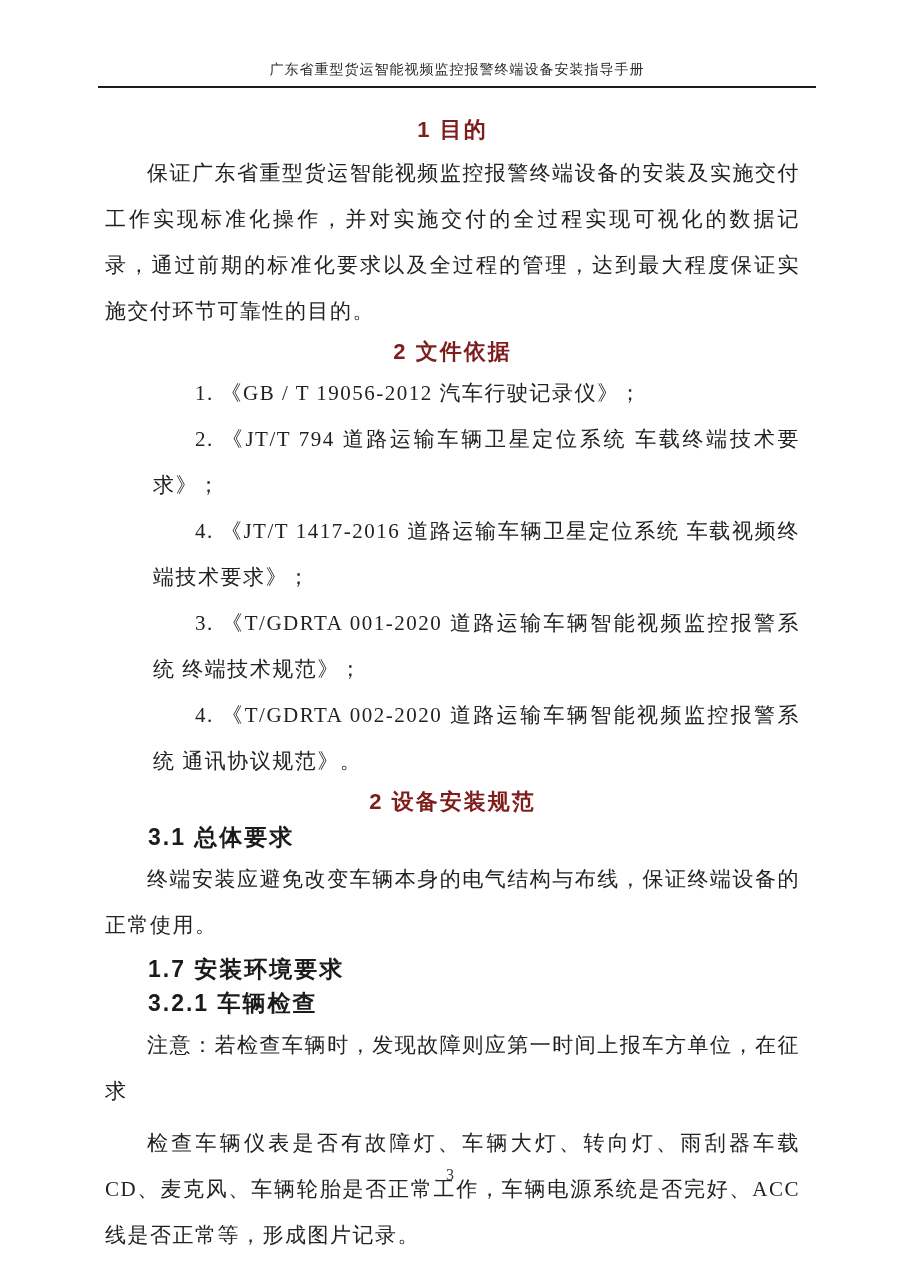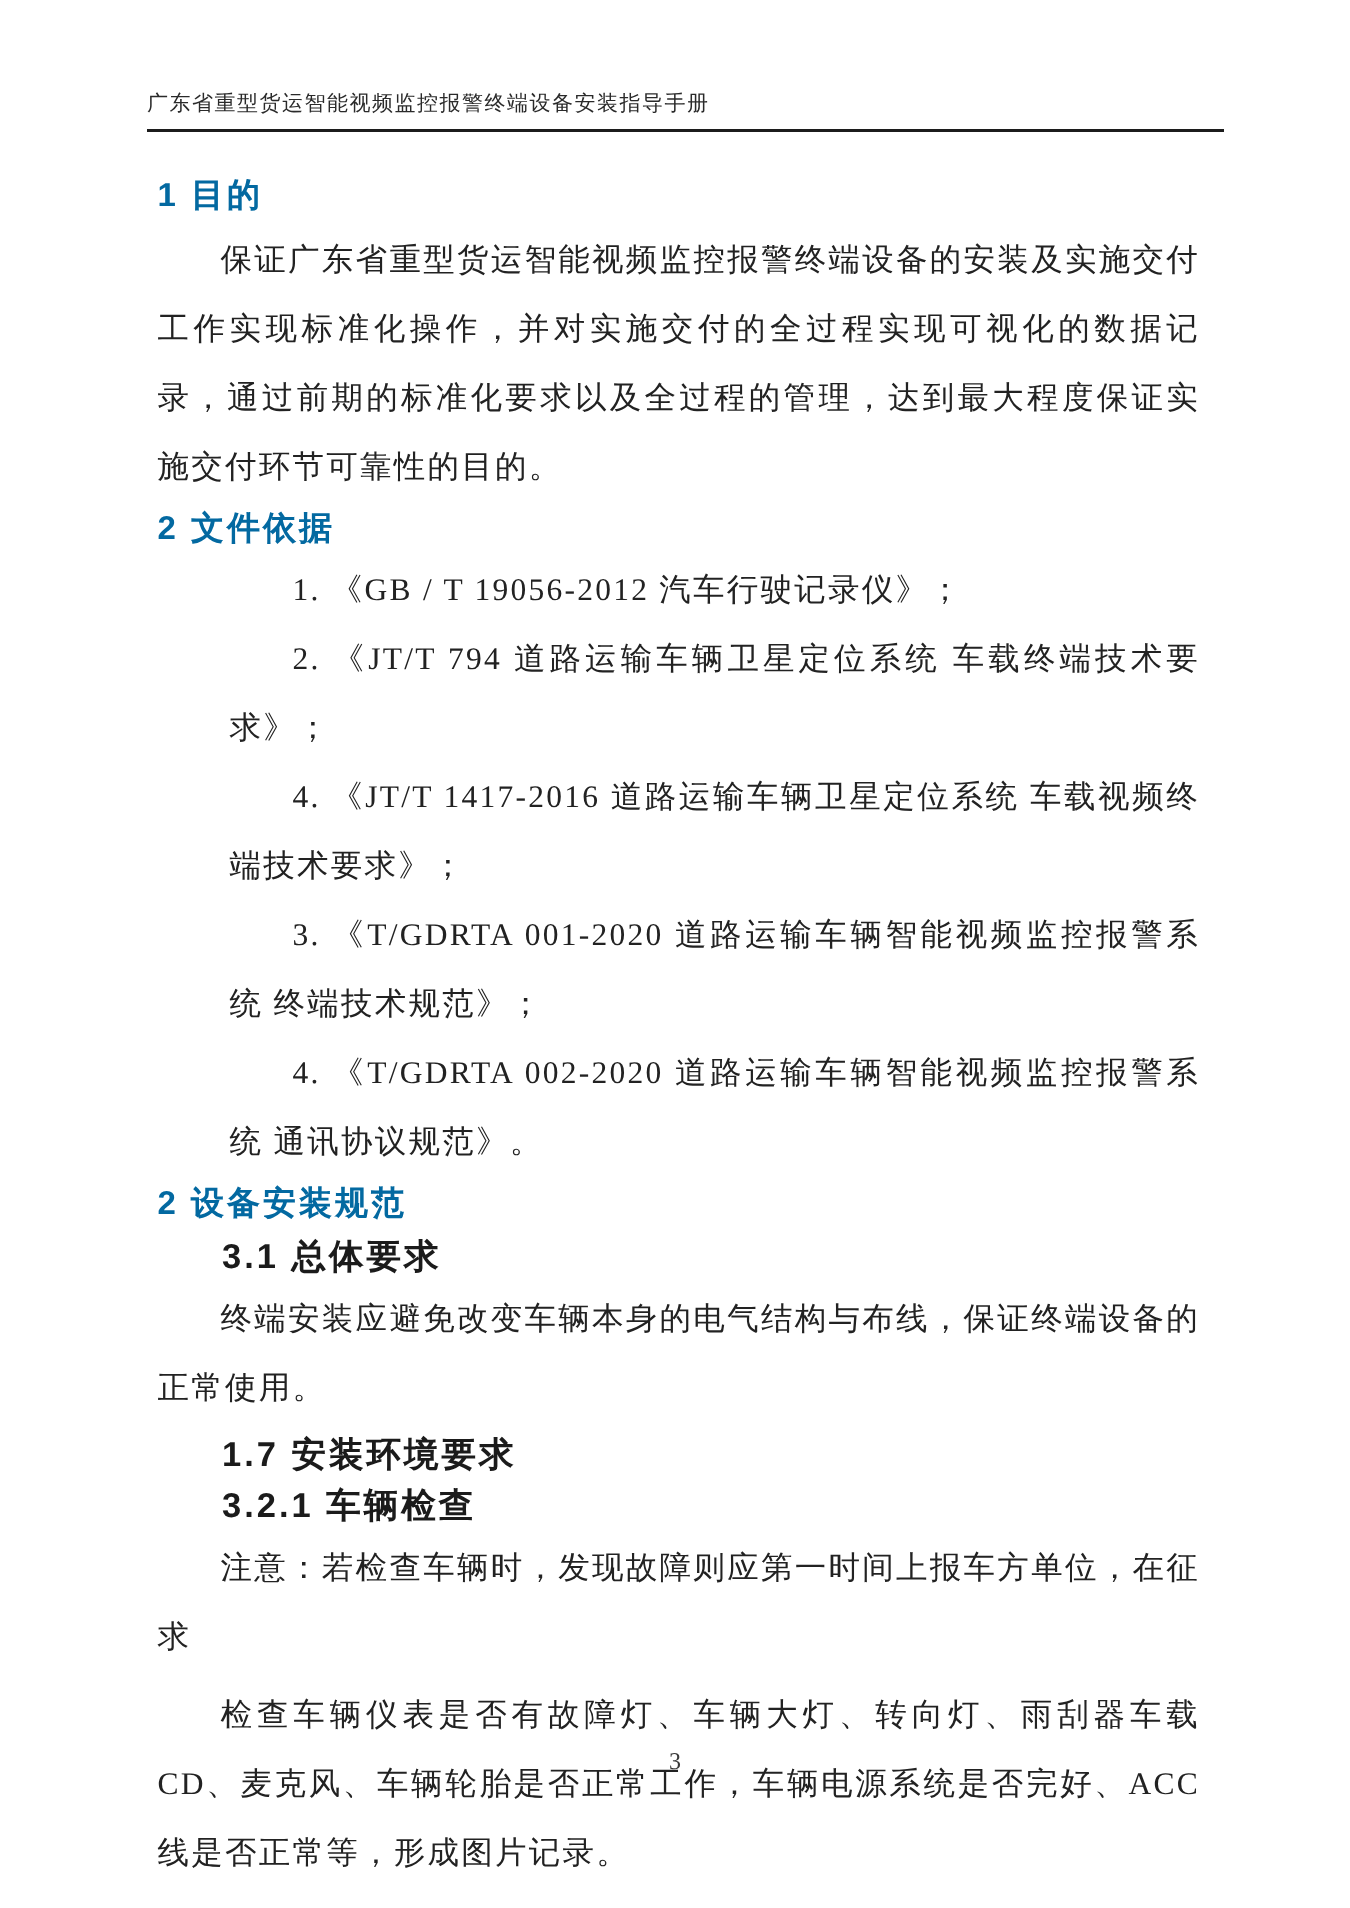--- a/index.html
+++ b/index.html
@@ -15,21 +15,21 @@
     background: #ffffff;
     color: #222222;
     font-family: "Liberation Serif", "DejaVu Serif", serif;
     overflow: hidden;
   }
   
   .page-header {
     padding: 60px 84px 4px 98px;
   }
   .header-title {
-    text-align: left;
+    text-align: center;
     font-size: 14px;
     line-height: 20px;
     letter-spacing: 1px;
     color: #2a2a2a;
     font-family: "Liberation Serif", "DejaVu Serif", serif;
   }
   .header-rule {
     margin: 2px 84px 0 98px;
     border: none;
     border-top: 2.5px solid #1c1c1c;
@@ -37,23 +37,24 @@
   }
   
   .doc-body {
     padding: 0 100px 0 105px;
   }
   .h-main {
     font-size: 22px;
     font-weight: bold;
     line-height: 28px;
     margin: 28px 0 0 0;
-    color: #0369a1;
+    color: #7f1d1d;
     font-family: "Liberation Sans", "DejaVu Sans", sans-serif;
     letter-spacing: 2px;
+    text-align: center;
   }
   .h-main.tight { margin-top: 4px; }
   .h-sub {
     font-size: 23px;
     font-weight: bold;
     line-height: 26px;
     margin: 8px 0 6px 43px;
     color: #1b1b1b;
     font-family: "Liberation Sans", "DejaVu Sans", sans-serif;
     letter-spacing: 2px;

